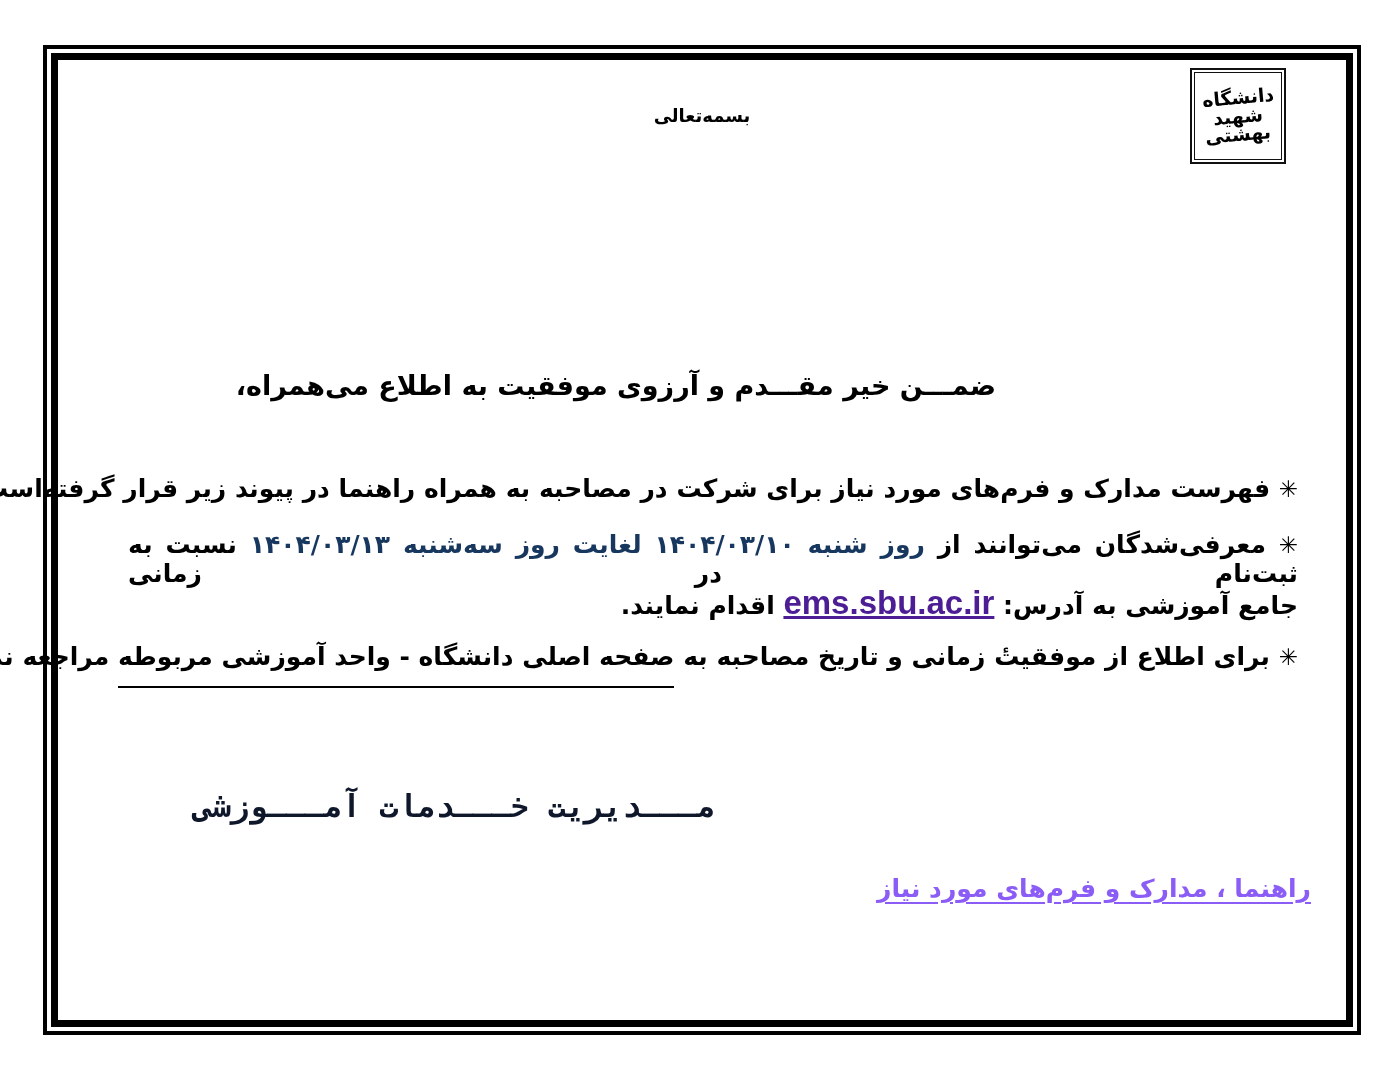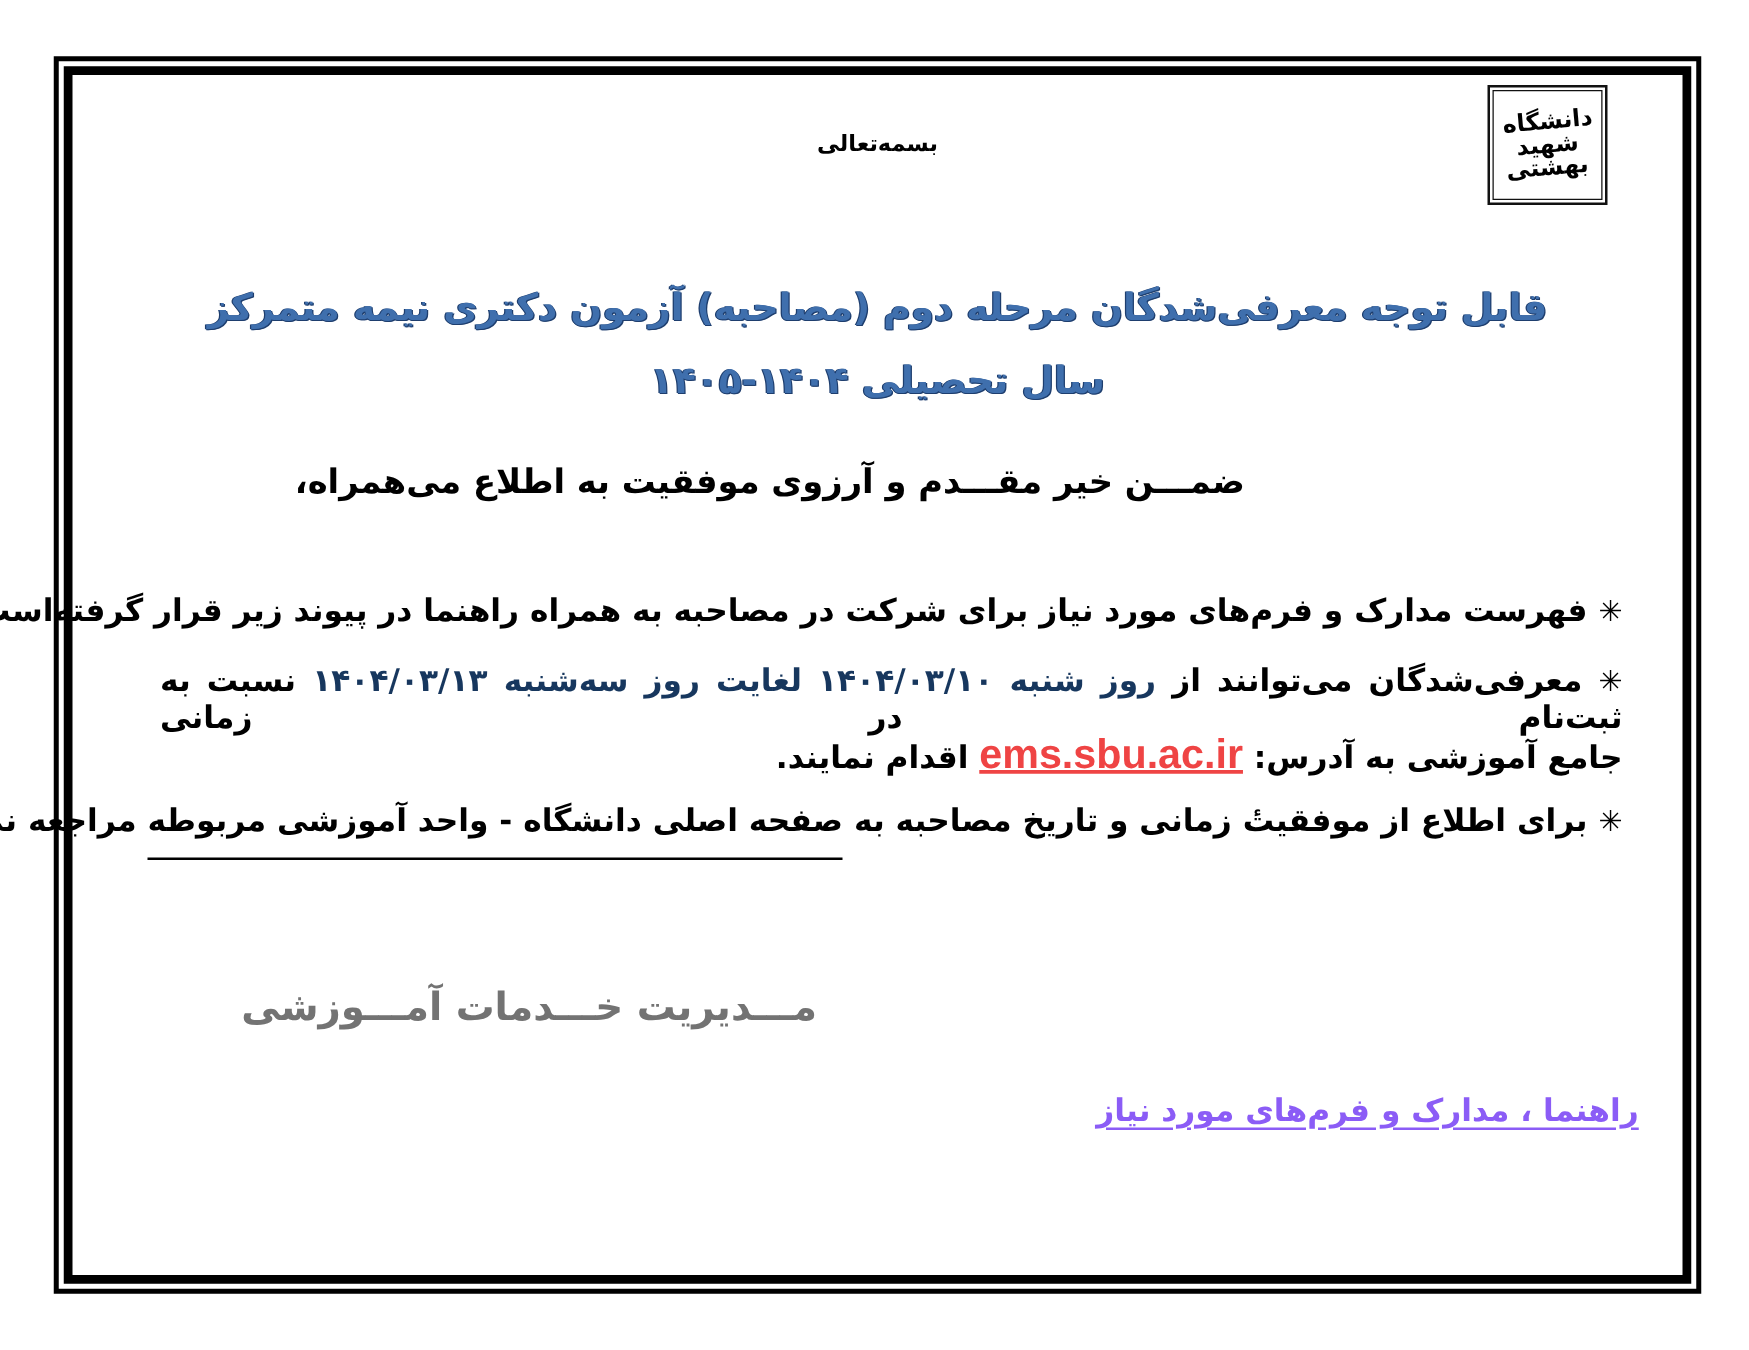--- a/index.html
+++ b/index.html
@@ -115,38 +115,39 @@
   .bullet-3  { top: 582px; }
   .marker { color: #000; font-size: 23px; }
   .hl-date {
     color: #17375e;
     font-weight: bold;
   }
   .ems-link {
     font-family: "Liberation Sans", "DejaVu Sans", sans-serif;
     font-size: 33px;
     font-weight: bold;
-    color: #ef4444;
+    color: #4c1d95;
     text-decoration: underline;
     direction: ltr;
     unicode-bidi: embed;
     text-align: center;
   }
   .underlined-phrase {
     border-bottom: 2px solid #000;
     padding-bottom: 15px;
   }
   .signature {
     position: absolute;
     top: 728px;
     left: 135px;
     font-size: 31px;
     font-weight: bold;
-    color: #737373;
-    white-space: nowrap;
+    color: #0f172a;
+    white-space: nowrap;
+    font-family: Liberation Mono, monospace;
   }
   .footer-link {
     position: absolute;
     top: 814px;
     right: 35px;
     font-size: 25px;
     font-weight: bold;
     color: #8b5cf6;
     text-decoration: underline;
     text-underline-offset: 5px;
@@ -163,24 +164,20 @@
     <div class="logo">
       <div class="logo-inner">
         <span class="logo-line">دانشگاه</span>
         <span class="logo-line">شهید</span>
         <span class="logo-line">بهشتی</span>
       </div>
     </div>
 
     <div class="basmala">بسمه‌تعالی</div>
 
-    <div class="title-block">
-      <div>قابل توجه معرفی‌شدگان مرحله دوم (مصاحبه) آزمون دکتری نیمه متمرکز</div>
-      <div>سال تحصیلی ۱۴۰۴-۱۴۰۵</div>
-    </div>
 
     <div class="greeting">ضمـــن خیر مقـــدم و آرزوی موفقیت به اطلاع می‌همراه،</div>
 
     <div class="bullet bullet-1">
       <span class="marker">✳</span>
       <span>فهرست مدارک و فرم‌های مورد نیاز برای شرکت در مصاحبه به همراه راهنما در پیوند زیر قرار گرفته‌است.</span>
     </div>
 
     <div class="bullet bullet-2a">
       <span class="marker">✳</span>

